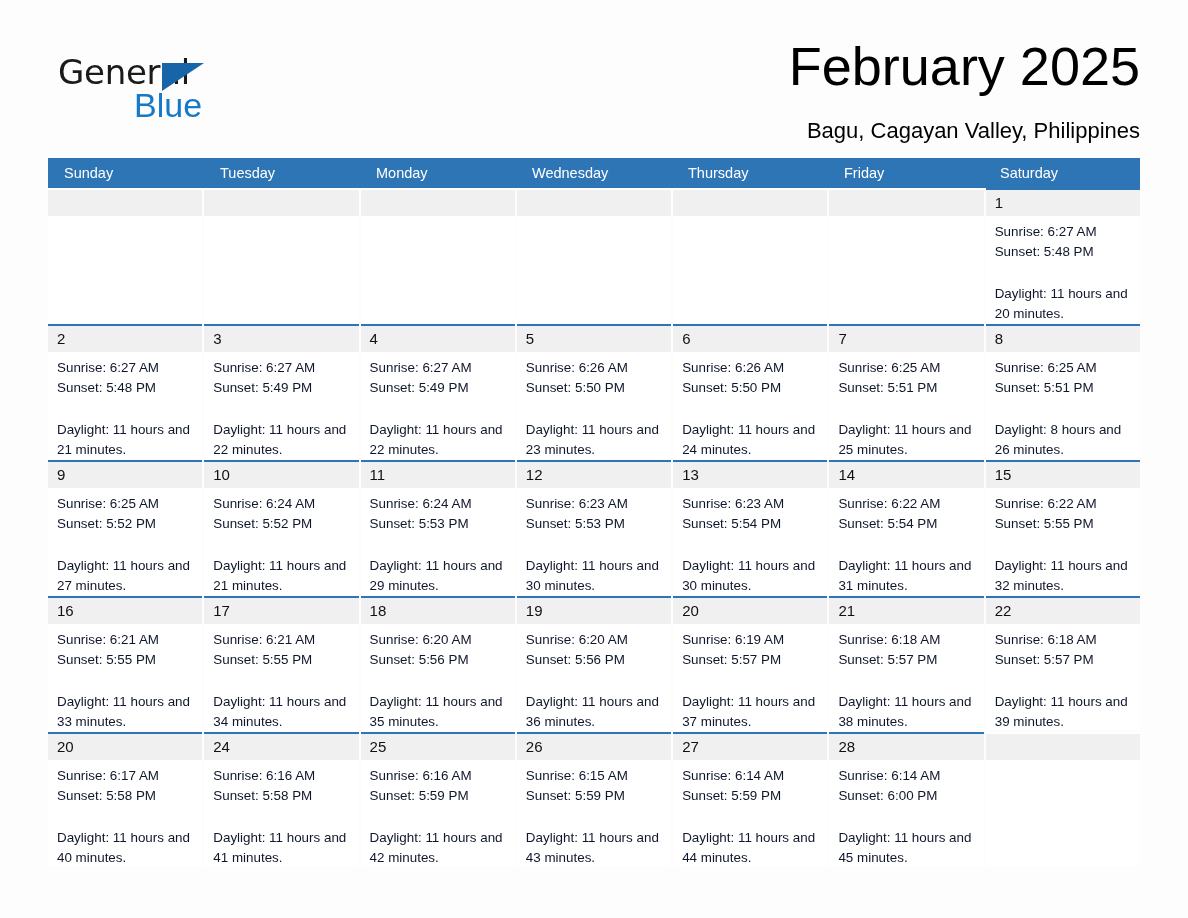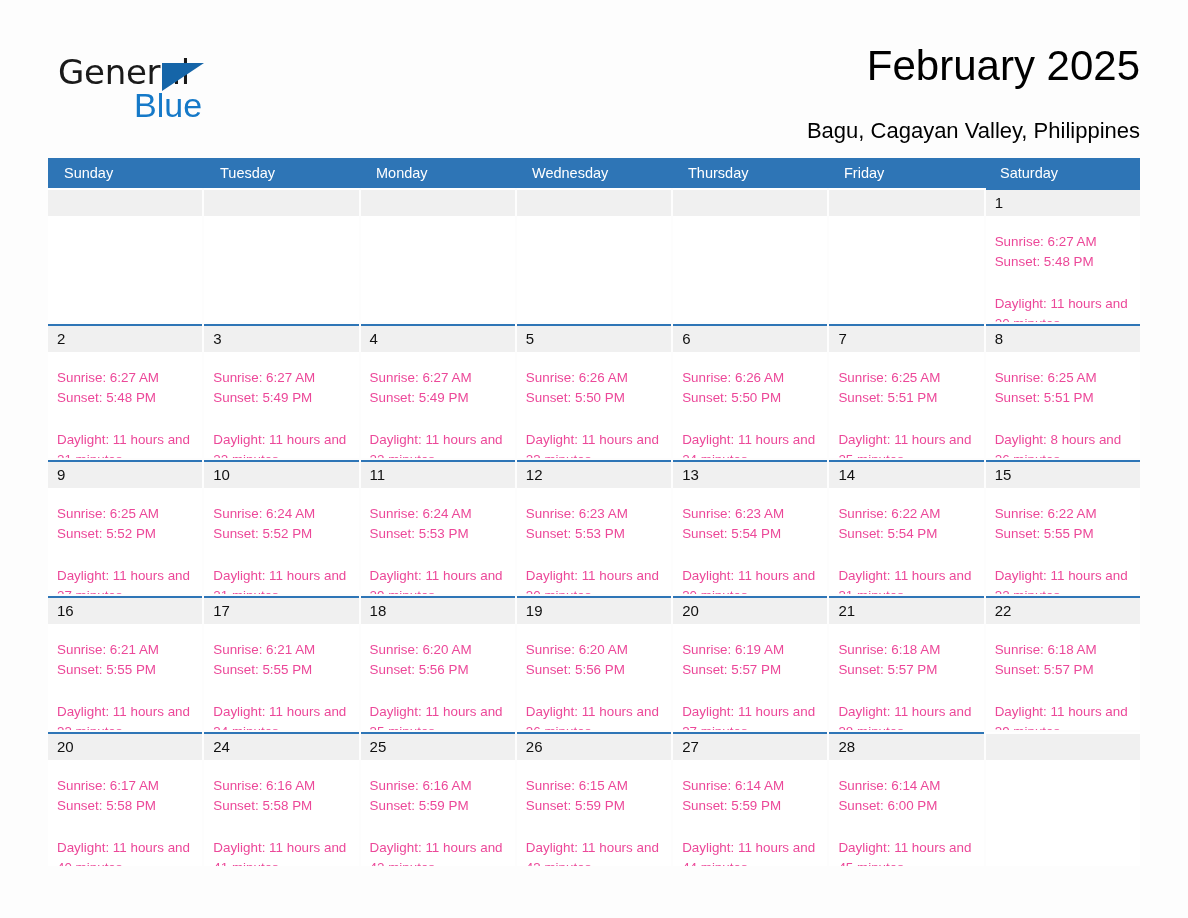--- a/index.html
+++ b/index.html
@@ -69,21 +69,21 @@
     line-height: 40px;
   }
 
   .title-block {
     position: absolute;
     right: 0;
     top: 0;
     text-align: right;
   }
   .month-title {
-    font-size: 42px;
+    font-size: 54px;
     font-weight: 400;
     line-height: 52px;
     color: #000;
     white-space: nowrap;
   }
   .location {
     font-size: 22px;
     font-weight: 400;
     line-height: 30px;
     margin-top: 24px;
@@ -149,24 +149,24 @@
   .day-cell.empty .day-number-band {
     background: #f0f0f0;
   }
   .day-number {
     font-size: 15px;
     line-height: 26px;
     color: #111;
   }
 
   .day-info {
-    padding: 16px 9px 0 9px;
+    padding: 6px 9px 0 9px;
     font-size: 13.4px;
     line-height: 20px;
-    color: #ec4899;
+    color: #0f172a;
   }
   .day-info div {
     white-space: nowrap;
   }
   .day-info .daylight {
     white-space: normal;
     margin-top: 22px;
   }
 </style>
 </head>

